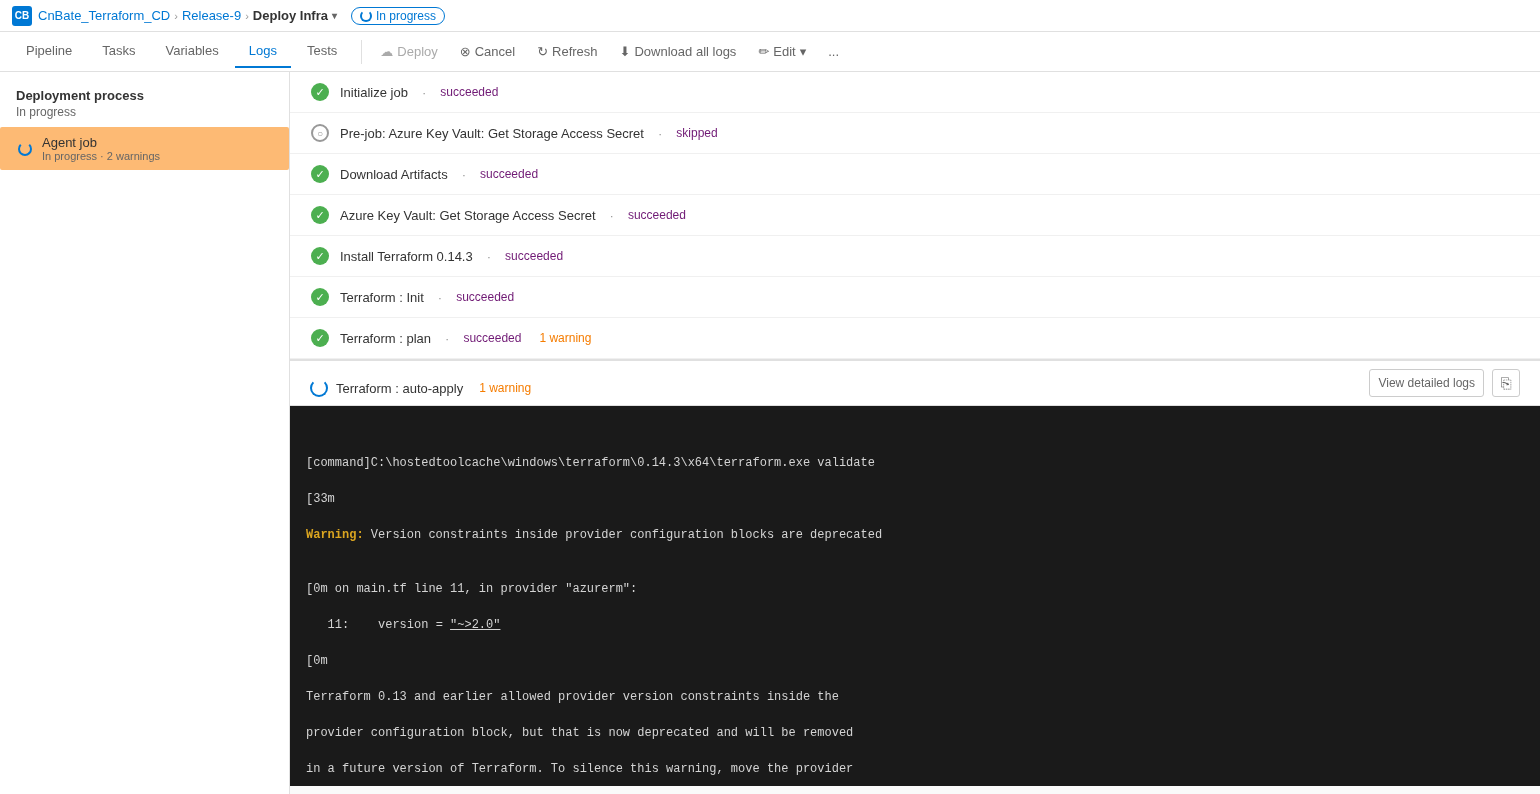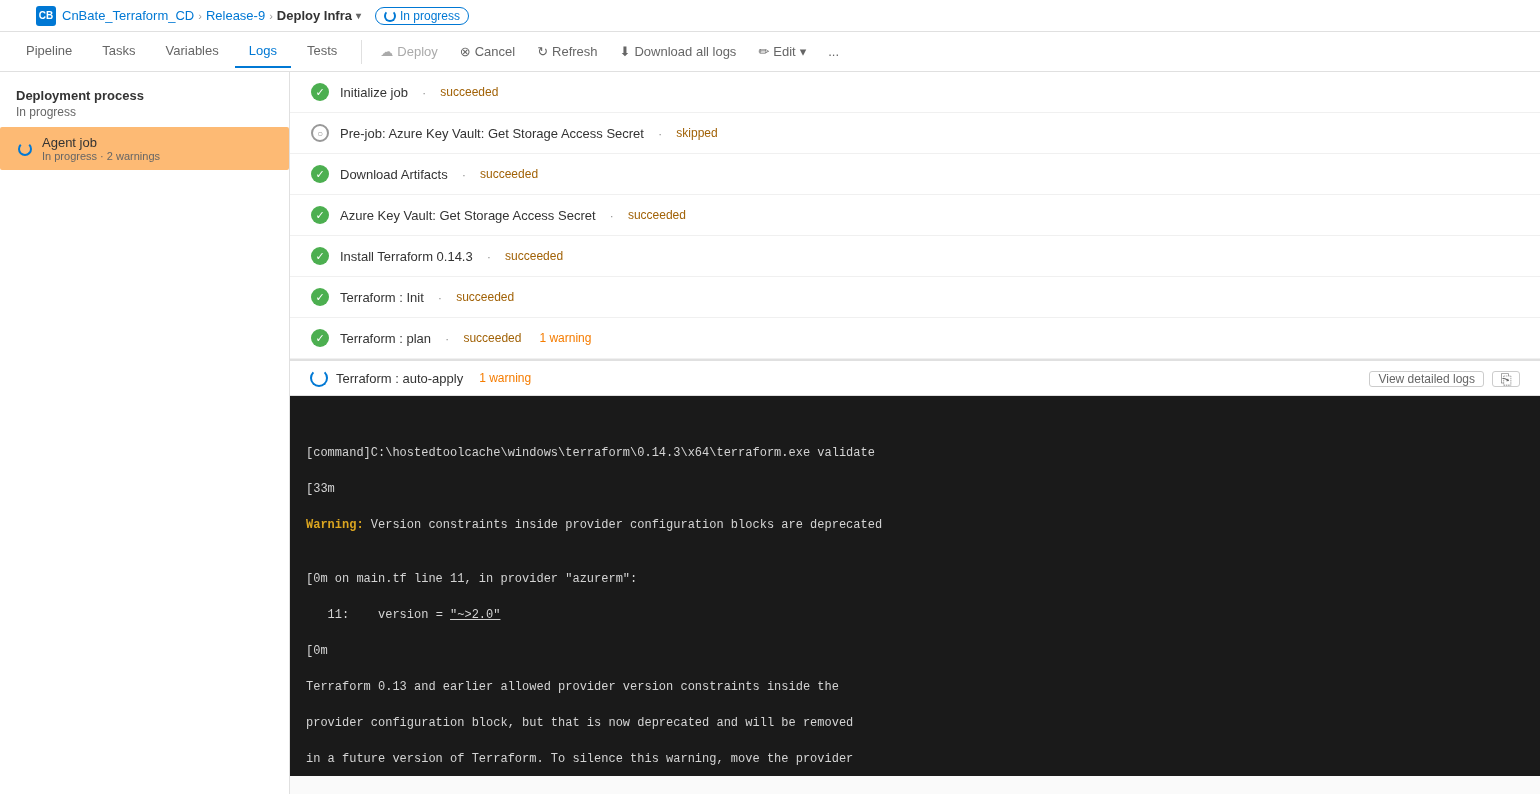--- a/index.html
+++ b/index.html
@@ -15,21 +15,20 @@
       padding: 0 12px;
       gap: 6px;
     }
     .top-bar-logo {
       width: 20px; height: 20px;
       background: #0078d4;
       border-radius: 3px;
       display: flex; align-items: center; justify-content: center;
       color: #fff; font-size: 10px; font-weight: bold;
       flex-shrink: 0;
-      margin-left: 24px;
     }
     .top-bar-breadcrumb {
       display: flex; align-items: center; gap: 4px;
       font-size: 13px; color: #333;
     }
     .breadcrumb-sep { color: #999; font-size: 11px; }
     .breadcrumb-item { color: #0078d4; cursor: pointer; }
     .breadcrumb-current { color: #333; font-weight: 600; display: flex; align-items: center; gap: 4px; }
     .chevron-icon { font-size: 10px; color: #666; cursor: pointer; }
     .status-badge {
@@ -130,21 +129,21 @@
     .icon-skip {
       width: 18px; height: 18px; border: 2px solid #999; border-radius: 50%;
       display: flex; align-items: center; justify-content: center; color: #999; font-size: 10px;
     }
     .icon-inprogress {
       width: 18px; height: 18px; border: 2px solid #0078d4; border-top-color: transparent;
       border-radius: 50%; animation: spin 1s linear infinite; flex-shrink: 0;
     }
     .step-name { font-size: 13px; color: #333; }
     .step-dot { color: #999; font-size: 13px; margin: 0 4px; }
-    .step-status { font-size: 12px; color: #a16207; }
+    .step-status { font-size: 12px; color: #701a75; }
     .step-warning { font-size: 12px; color: #f57c00; margin-left: 8px; }
 
     
     .log-section { border-top: 2px solid #e0e0e0; }
     .log-header {
       display: flex; align-items: flex-end; justify-content: space-between;
       padding: 8px 20px;
       background: #fff;
       border-bottom: 1px solid #e0e0e0;
     }
@@ -165,21 +164,21 @@
       overflow-x: auto;
       overflow-y: auto;
       height: 380px;
       line-height: 1.5;
       white-space: pre-wrap;
       word-break: break-all;
     }
     .terminal-line { display: block; }
 
     .copy-btn {
-      width: 28px; height: 16px;
+      width: 28px; height: 28px;
       background: none; border: 1px solid #ccc; border-radius: 3px;
       cursor: pointer; display: flex; align-items: center; justify-content: center;
       color: #666; font-size: 14px;
     }
   </style>
 </head>
 <body>
 
 <div class="top-bar">
   <div class="top-bar-logo">

